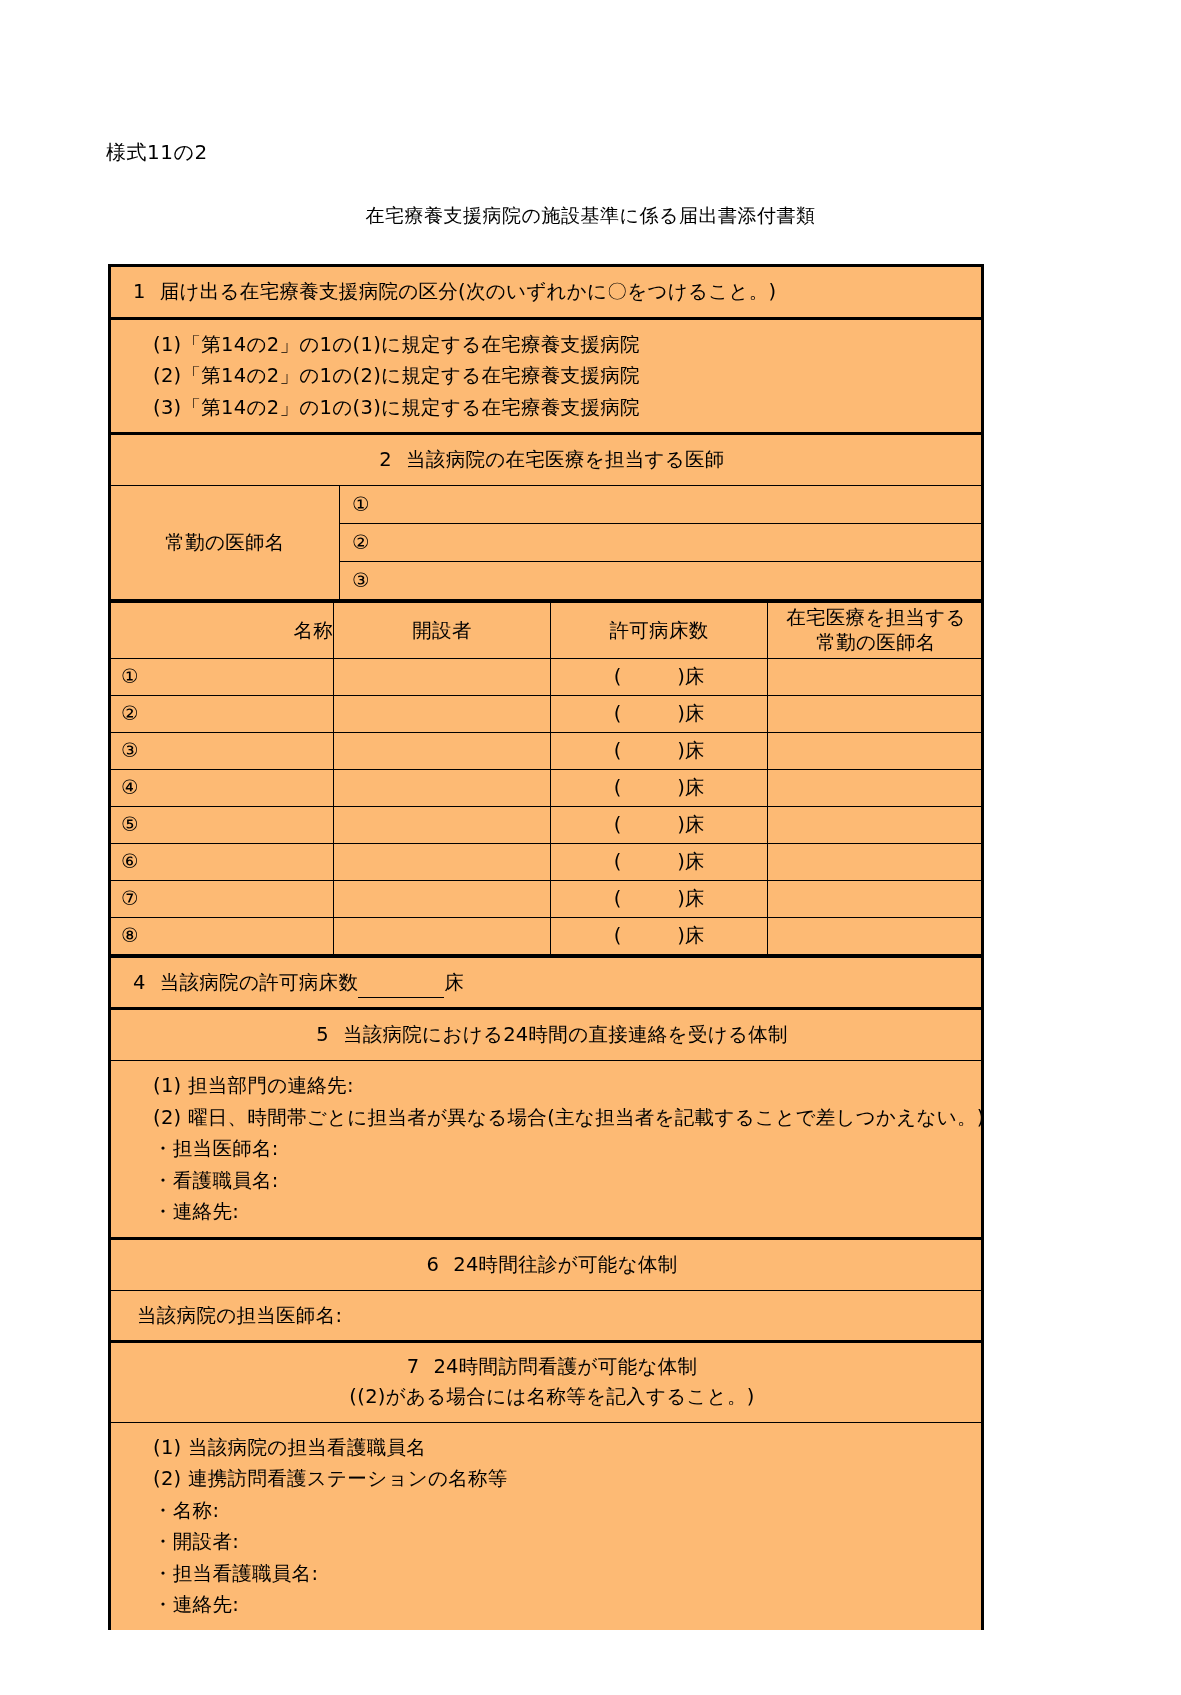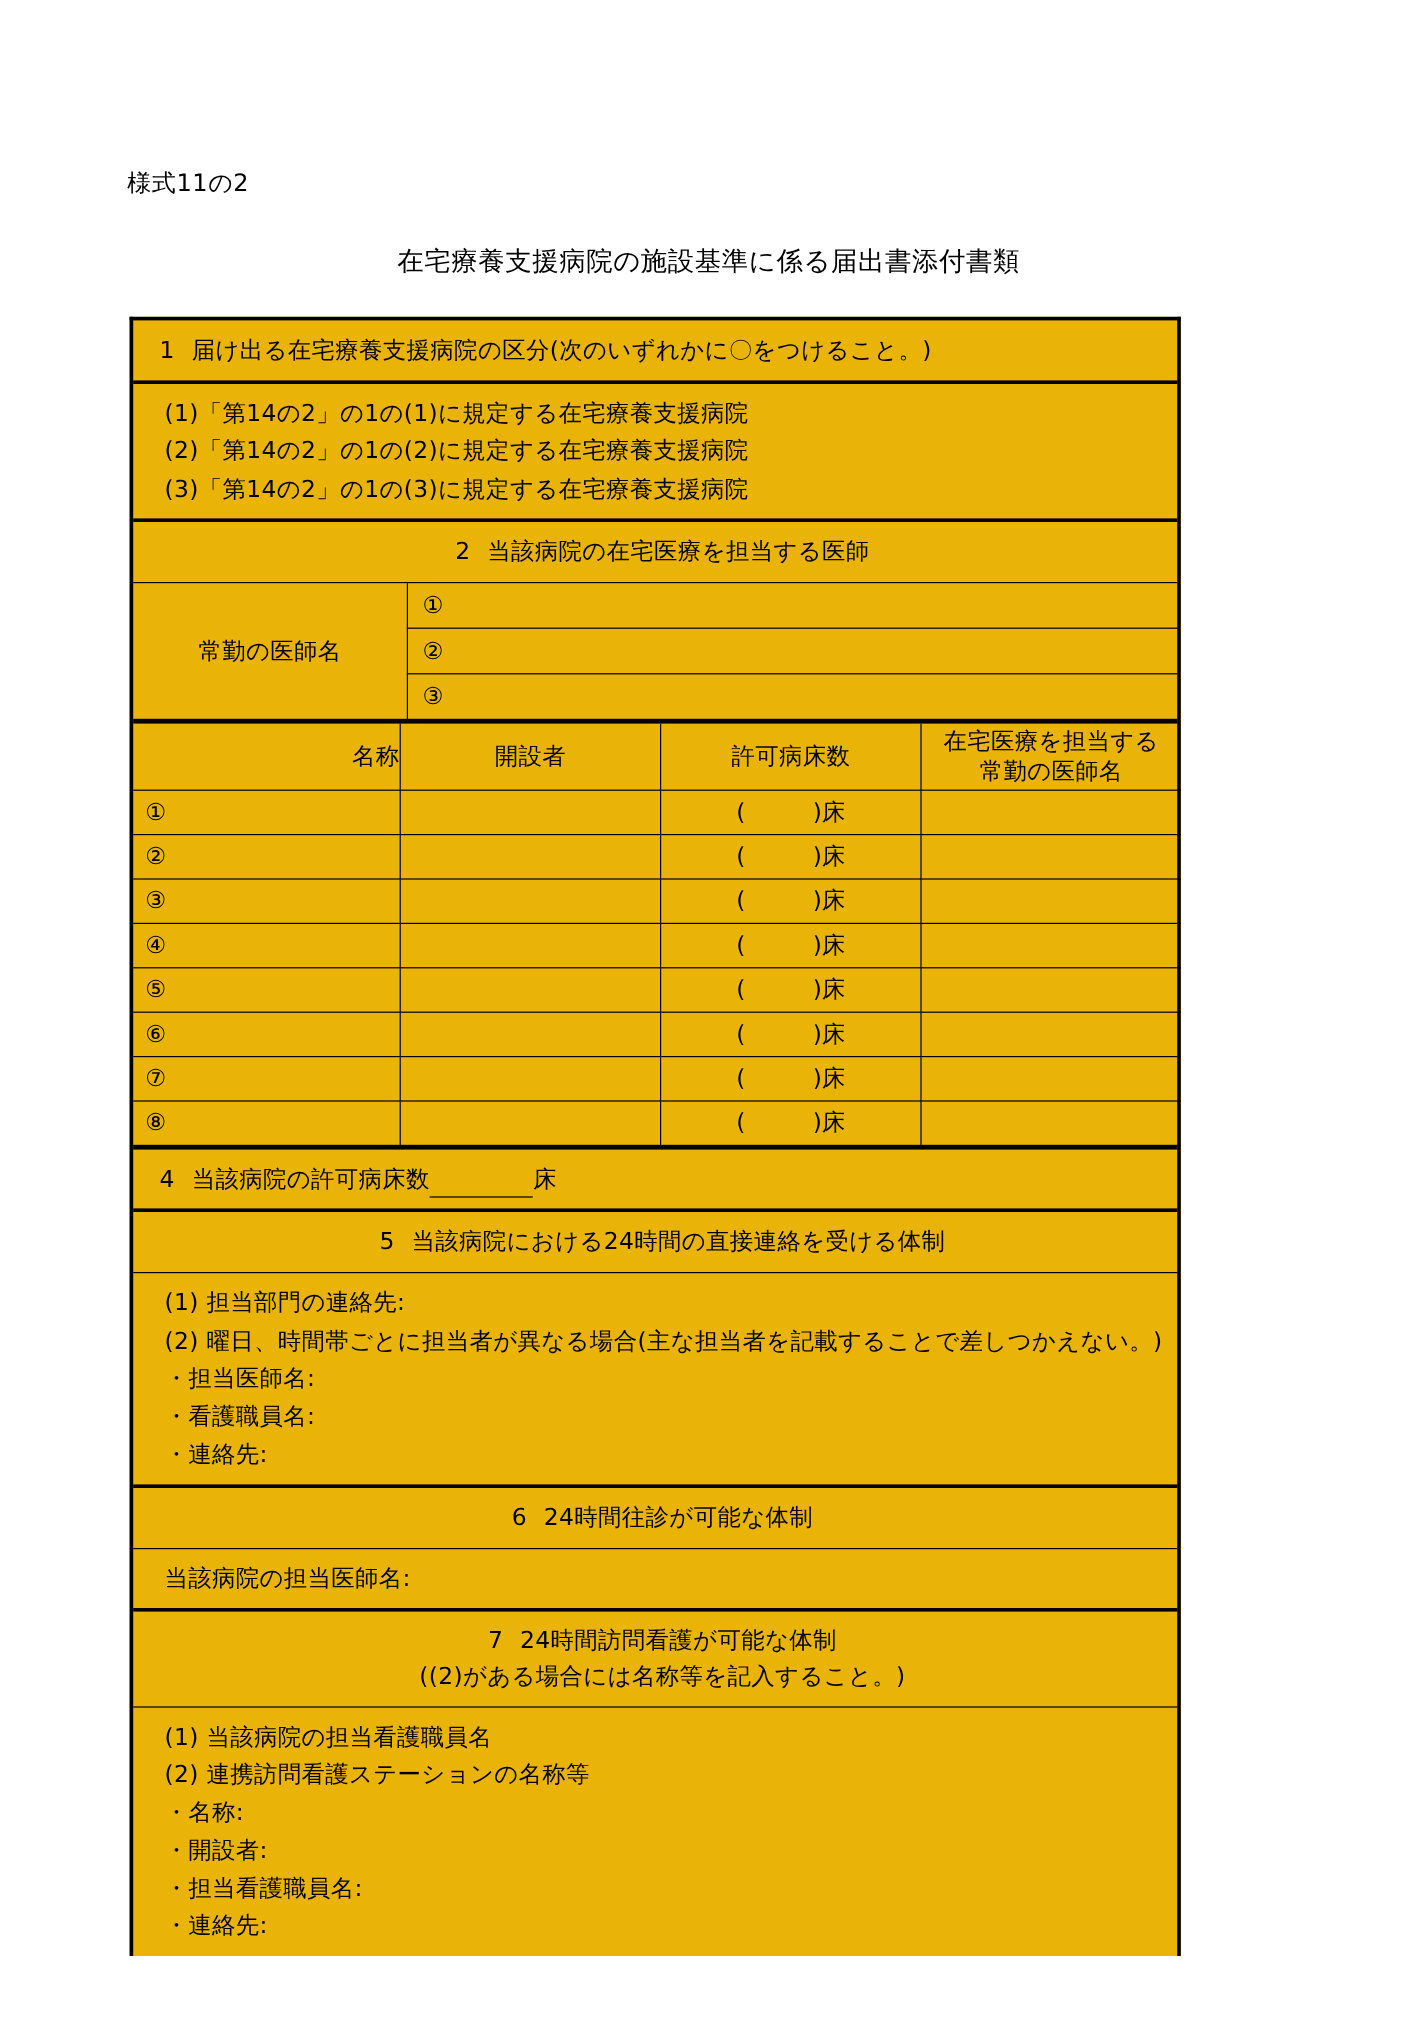--- a/index.html
+++ b/index.html
@@ -31,56 +31,56 @@
     font-size: 20px;
     letter-spacing: 0.5px;
     white-space: nowrap;
   }
   .doc-title {
     position: absolute;
     left: 0;
     top: 203px;
     width: 1181px;
     text-align: center;
-    font-size: 22px;
+    font-size: 19px;
     letter-spacing: 0.5px;
     white-space: nowrap;
   }
 
   
   .form-table {
     position: absolute;
     left: 108px;
     top: 264px;
     width: 876px;
     border-left: 3px solid #000;
     border-right: 3px solid #000;
     border-top: 3px solid #000;
     box-sizing: border-box;
-    background: #eab308;
+    background: #fdba74;
   }
 
   
   .band {
     box-sizing: border-box;
     width: 100%;
     position: relative;
   }
   .band.thick-bottom { border-bottom: 3px solid #000; }
   .band.thin-bottom  { border-bottom: 1px solid #000; text-align: center; }
 
   .band-inner {
     padding: 9px 10px 9px 22px;
     font-size: 19.5px;
     line-height: 1.62;
     letter-spacing: 0.3px;
     white-space: nowrap;
   }
   .band-inner.tight { line-height: 1.55; }
-  .band-inner.sub  { padding-left: 26px; }
+  .band-inner.sub  { padding-left: 42px; }
   .band-inner.sub2 { padding-left: 26px; }
 
   .num-gap { display: inline-block; width: 14px; }
 
   .blank-underline {
     display: inline-block;
     min-width: 86px;
     border-bottom: 1.5px solid #000;
     height: 1.1em;
     vertical-align: bottom;

